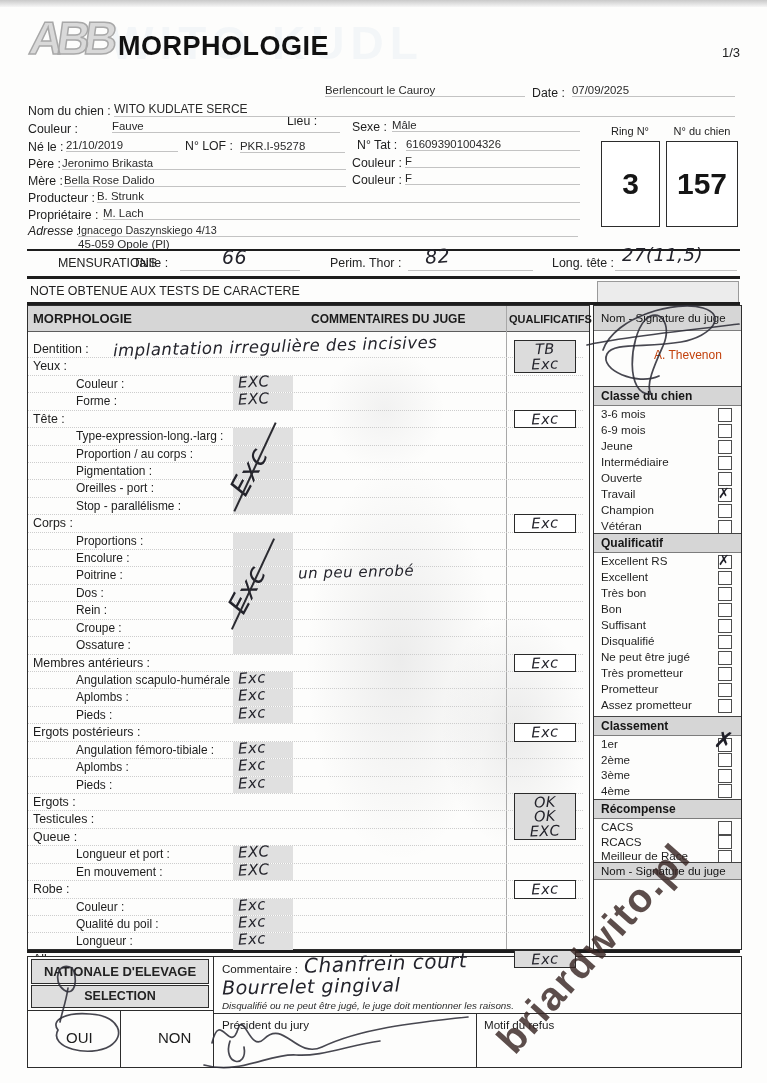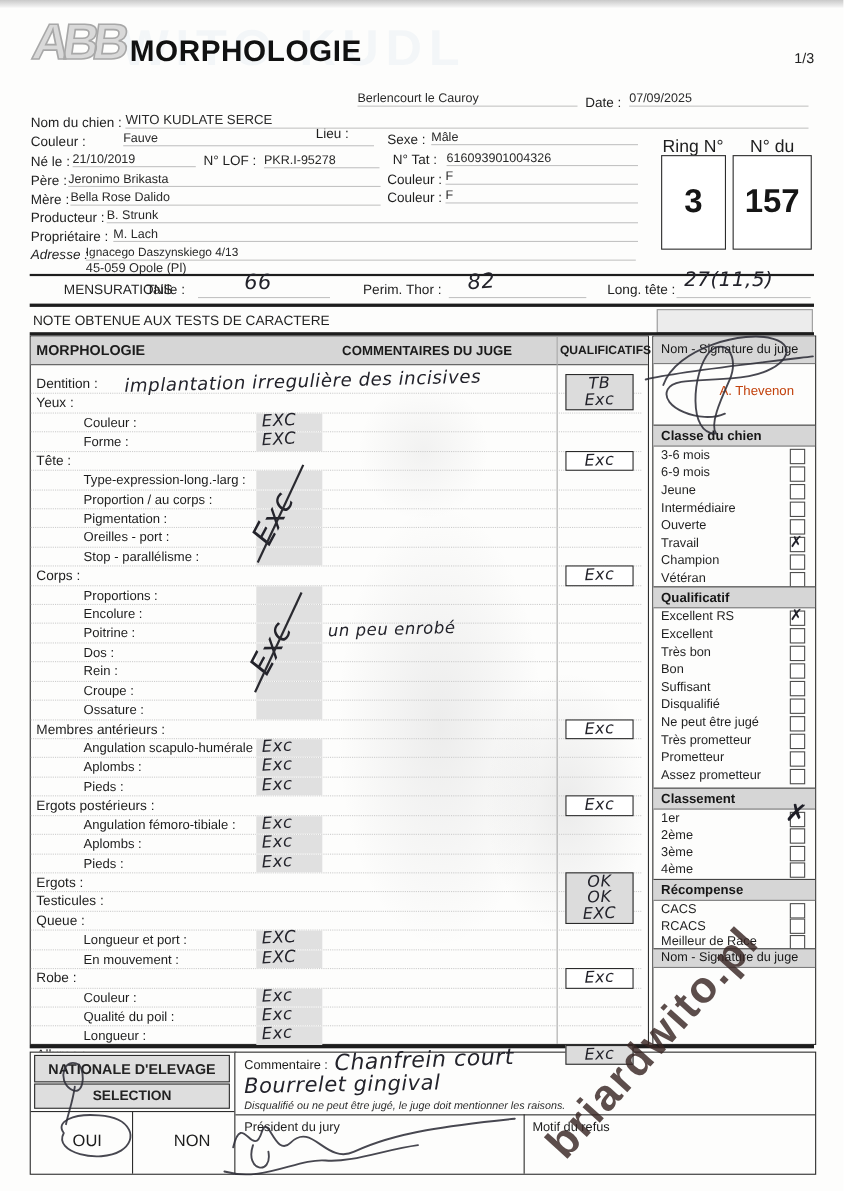--- a/index.html
+++ b/index.html
@@ -18,21 +18,21 @@
         transform:skewX(-8deg);line-height:1;}
   .title{font-size:27px;font-weight:bold;color:#111;letter-spacing:.5px;}
   .pageno{font-size:13px;color:#222;}
   .banner{position:absolute;left:27px;top:60px;width:713px;height:18px;background:#141414;color:#fff;
           font-size:11px;font-weight:bold;letter-spacing:1.25em;white-space:nowrap;overflow:hidden;
           text-align:center;line-height:18px;}
   .ghost{font-size:46px;font-weight:900;color:rgba(110,150,195,.07);letter-spacing:6px;}
   
   .numbox{position:absolute;border:1.6px solid #2c2c2c;background:#fff;text-align:center;}
   .numbox .n{font-size:30px;font-weight:bold;color:#151515;line-height:83px;}
-  .boxlbl{font-size:16px;color:#1e1e1e;text-align:center;}
+  .boxlbl{font-size:11px;color:#1e1e1e;text-align:center;}
   
   .mens-lbl{font-size:12.4px;}
   .notebox{position:absolute;left:597px;top:281px;width:140px;height:20px;background:#ececec;border:1px solid #9a9a9a;}
   
   .ltable{position:absolute;left:27px;top:305px;width:561px;height:643px;border:1.6px solid #2e2e2e;background:transparent;}
   .thead{position:absolute;left:0;top:0;right:0;height:25px;background:#d6d6d6;border-bottom:1.2px solid #5c5c5c;}
   .thead .h{position:absolute;font-weight:bold;color:#1b1b1b;white-space:nowrap;}
   .vrule{position:absolute;top:0;bottom:0;width:1px;background:#9a9a9a;}
   .mrows{position:absolute;left:0;top:35px;width:555px;}
   .mrow{position:relative;height:16.43px;border-bottom:1px dotted #cdcdcd;}

